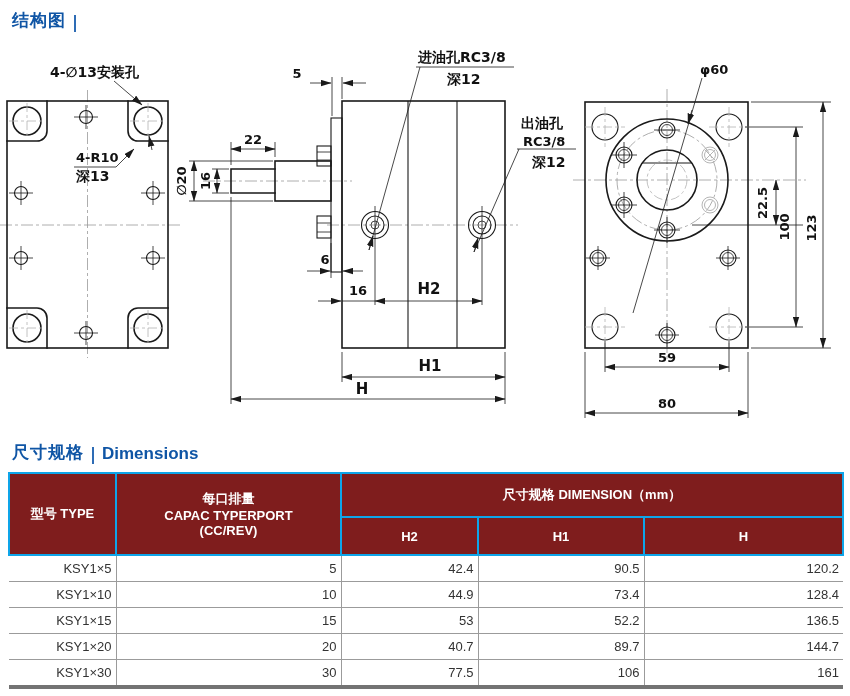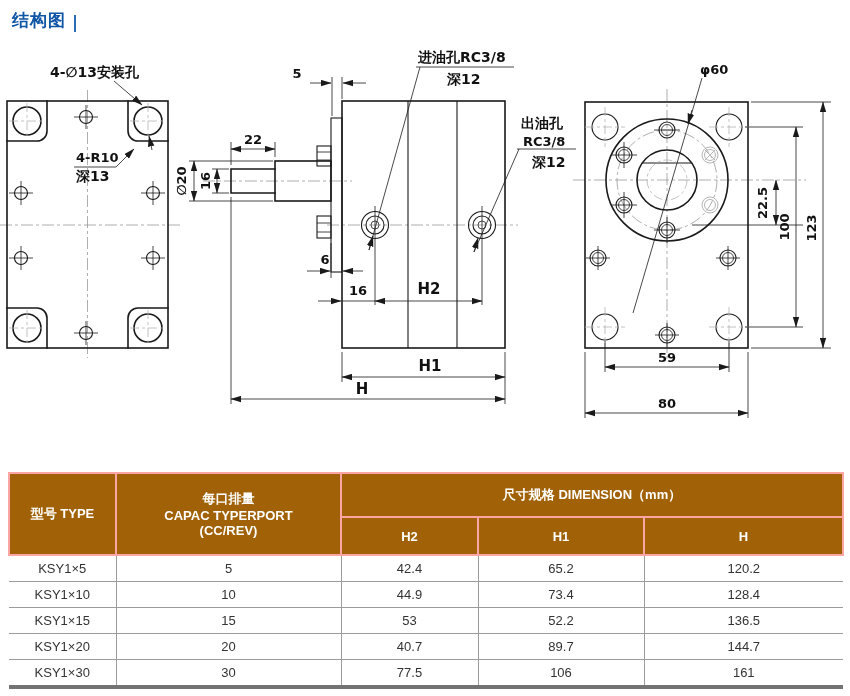--- a/index.html
+++ b/index.html
@@ -15,23 +15,23 @@
   .ol2{stroke:#1a1a1a;stroke-width:1.1;fill:none}
   .thin{stroke:#1a1a1a;stroke-width:0.8;fill:none}
   .cl{stroke:#999;stroke-width:0.8;fill:none;stroke-dasharray:12 3 3 3}
   .cl2{stroke:#b3b3b3;stroke-width:0.8;fill:none;stroke-dasharray:9 3 3 3}
   .ph{stroke:#b5b5b5;stroke-width:1;fill:none}
   .dt{font:600 13px "DejaVu Sans",sans-serif;fill:#111}
   .bt{font:600 15px "DejaVu Sans",sans-serif;fill:#111}
   .ct{font:600 14px "DejaVu Sans",sans-serif;fill:#111}
   .tblwrap{position:absolute;left:8px;top:472px;width:834px;}
   table{border-collapse:collapse;width:834px;table-layout:fixed;}
-  th{background:#a16207;color:#fff;border:2px solid #fca5a5;font-size:13px;font-weight:bold;padding:2px 4px;}
+  th{background:#7f1d1d;color:#fff;border:2px solid #0ea5e9;font-size:13px;font-weight:bold;padding:2px 4px;}
   tr.h1 th{height:38px;} tr.h2 th{height:32px;}
-  td{border:1px solid #9b9b9b;text-align:center;font-size:13px;color:#333;height:25px;padding:0 4px;}
+  td{border:1px solid #9b9b9b;text-align:right;font-size:13px;color:#333;height:25px;padding:0 4px;}
   td:first-child{border-left:none;} td:last-child{border-right:none;}
   tbody tr:last-child td{border-bottom:4px solid #737373;}
 </style>
 </head>
 <body>
 
 <div class="page">
 
   <svg width="850" height="432" viewBox="0 0 850 432">
     <defs>
@@ -207,20 +207,25 @@
       <line class="thin" x1="605" y1="367" x2="729" y2="367" marker-start="url(#ar)" marker-end="url(#ar)"></line>
       <line class="thin" x1="585" y1="413" x2="748" y2="413" marker-start="url(#ar)" marker-end="url(#ar)"></line>
       <text class="dt" x="667" y="362" text-anchor="middle">59</text>
       <text class="dt" x="667" y="408" text-anchor="middle">80</text>
     </g>
   </svg>
 
   <div class="sec-title" id="t1">
     <span class="zh">结构图</span>
     <span class="bar"></span>
+  </div>
+  <div class="sec-title" id="t2">
+    <span class="zh">尺寸规格</span>
+    <span class="bar"></span>
+    <span class="en">Dimensions</span>
   </div>
 
   <div class="tblwrap">
     <table>
       <colgroup>
           <col style="width:107px">
           <col style="width:225px">
           <col style="width:137px">
           <col style="width:166px">
           <col style="width:199px">
@@ -239,21 +244,21 @@
           <th>H2</th>
           <th>H1</th>
           <th>H</th>
         </tr>
       </thead>
       <tbody>
         <tr>
           <td>KSY1×5</td>
           <td>5</td>
           <td>42.4</td>
-          <td>65.2</td>
+          <td>90.5</td>
           <td>120.2</td>
         </tr>
         <tr>
           <td>KSY1×10</td>
           <td>10</td>
           <td>44.9</td>
           <td>73.4</td>
           <td>128.4</td>
         </tr>
         <tr>

